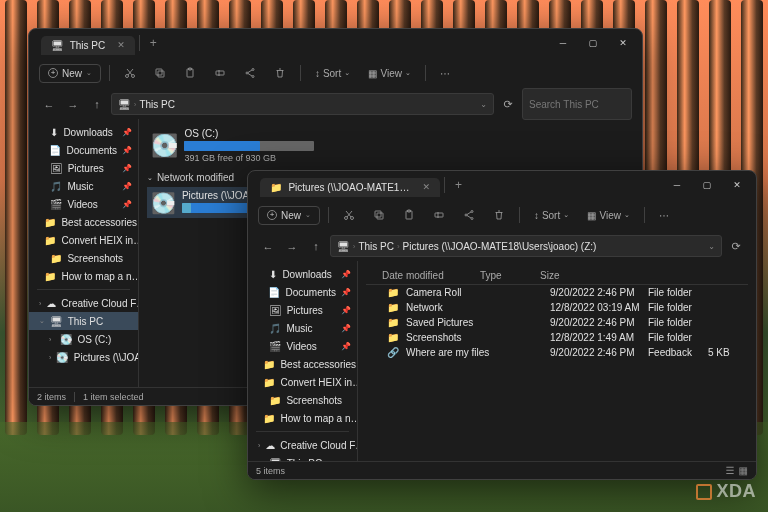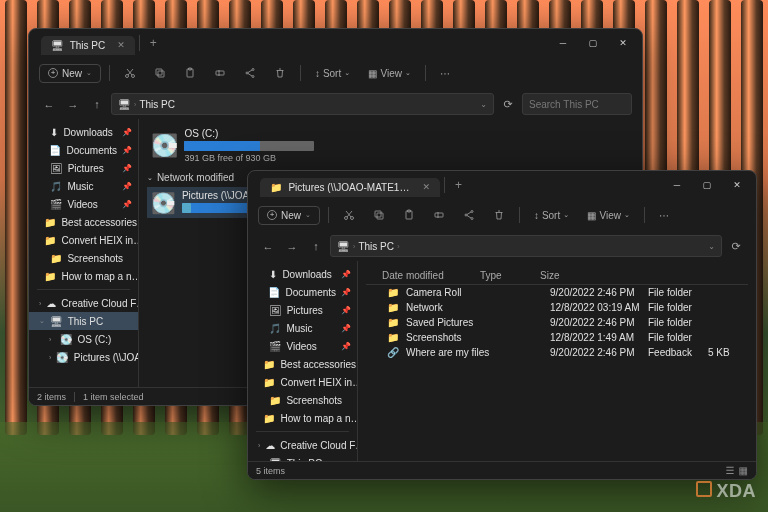--- a/index.html
+++ b/index.html
@@ -32,21 +32,21 @@
   .tbtn { padding: 3px 6px; color: #aaa; display: flex; align-items: center; gap: 3px; }
   .new-btn { display: flex; align-items: center; gap: 4px; padding: 3px 8px; border: 1px solid #444; border-radius: 4px; font-size: 10px; }
   .new-btn .plus { border: 1px solid #888; border-radius: 50%; width: 10px; height: 10px; display: flex; align-items: center; justify-content: center; font-size: 8px; line-height: 1; }
   .tsep { width: 1px; height: 16px; background: #404040; margin: 0 2px; }
   .tbtn svg { width: 12px; height: 12px; stroke: #aaa; stroke-width: 1.5; fill: none; }
   
   .navbar { display: flex; align-items: center; height: 30px; padding: 0 10px; gap: 4px; }
   .nav-btn { width: 20px; height: 20px; display: flex; align-items: center; justify-content: center; color: #aaa; font-size: 11px; }
   .breadcrumb { flex: 1; background: #2a2a2a; border: 1px solid #3a3a3a; border-radius: 3px; height: 22px; display: flex; align-items: center; padding: 0 6px; font-size: 10px; gap: 3px; overflow: hidden; white-space: nowrap; }
   .breadcrumb .sep { color: #666; font-size: 8px; }
-  .search { background: #2a2a2a; border: 1px solid #3a3a3a; border-radius: 3px; height: 22px; width: 110px; padding: 0 6px; font-size: 10px; color: #777; display: flex; align-items: center; }
+  .search { background: #2a2a2a; border: 1px solid #3a3a3a; border-radius: 3px; height: 32px; width: 110px; padding: 0 6px; font-size: 10px; color: #777; display: flex; align-items: center; }
   
   .body { display: flex; height: calc(100% - 108px); }
   .sidebar { width: 110px; border-right: 1px solid #333; padding: 4px 0; overflow: hidden; font-size: 10px; }
   .sb-item { display: flex; align-items: center; gap: 5px; padding: 2px 6px 2px 10px; height: 18px; white-space: nowrap; overflow: hidden; }
   .sb-item.sel { background: #3a4a5a; }
   .sb-item .pin { margin-left: auto; color: #666; font-size: 8px; }
   .sb-item .chev { font-size: 7px; color: #888; width: 6px; }
   .sb-sep { height: 1px; background: #333; margin: 4px 8px; }
   .sb-icon { font-size: 10px; }
   
@@ -67,21 +67,21 @@
   .col-date { width: 98px; }
   .col-type { width: 60px; }
   .col-size { width: 40px; }
   .row { display: flex; padding: 2px 0; font-size: 10px; align-items: center; }
   .row .icon { width: 16px; text-align: center; font-size: 10px; }
   
   .statusbar { position: absolute; bottom: 0; left: 0; right: 0; height: 18px; border-top: 1px solid #333; display: flex; align-items: center; padding: 0 8px; font-size: 9px; color: #aaa; background: #1c1c1c; }
   .status-sep { width: 1px; height: 10px; background: #444; margin: 0 8px; }
   .view-icons { margin-left: auto; display: flex; gap: 4px; font-size: 10px; color: #888; }
   
-  .xda { position: absolute; right: 12px; bottom: 10px; color: rgba(255,255,255,0.55); font-size: 18px; font-weight: 600; letter-spacing: 0.5px; display: flex; align-items: flex-start; gap: 4px; }
+  .xda { position: absolute; right: 12px; bottom: 10px; color: rgba(255,255,255,0.55); font-size: 18px; font-weight: 600; letter-spacing: 0.5px; display: flex; align-items: center; gap: 4px; }
   .xda-box { width: 16px; height: 16px; border: 2px solid rgba(255,140,60,0.7); display: inline-block; border-radius: 2px; }
 </style>
 </head>
 <body>
 
 <div class="forest">
   <div class="tree">
       <div class="trunk"></div>
     </div>
     <div class="tree">
@@ -414,20 +414,21 @@
   </div>
   <div class="navbar">
     <div class="nav-btn">←</div>
     <div class="nav-btn">→</div>
     <div class="nav-btn">↑</div>
     <div class="breadcrumb">
       <span>🖥</span>
         <span class="sep">›</span>
       <span>This PC</span>
         <span class="sep">›</span>
+      <span>Pictures (\\JOAO-MATE18\Users\joaoc) (Z:)</span>
       <span style="margin-left:auto;font-size:8px;color:#888">⌄</span>
     </div>
     <div class="nav-btn">⟳</div>
   </div>
   <div class="body">
     <div class="sidebar" id="sb2">
         <div class="sb-item">
           <span class="chev"></span>
           <span class="sb-icon">⬇</span>
           <span>Downloads</span>

